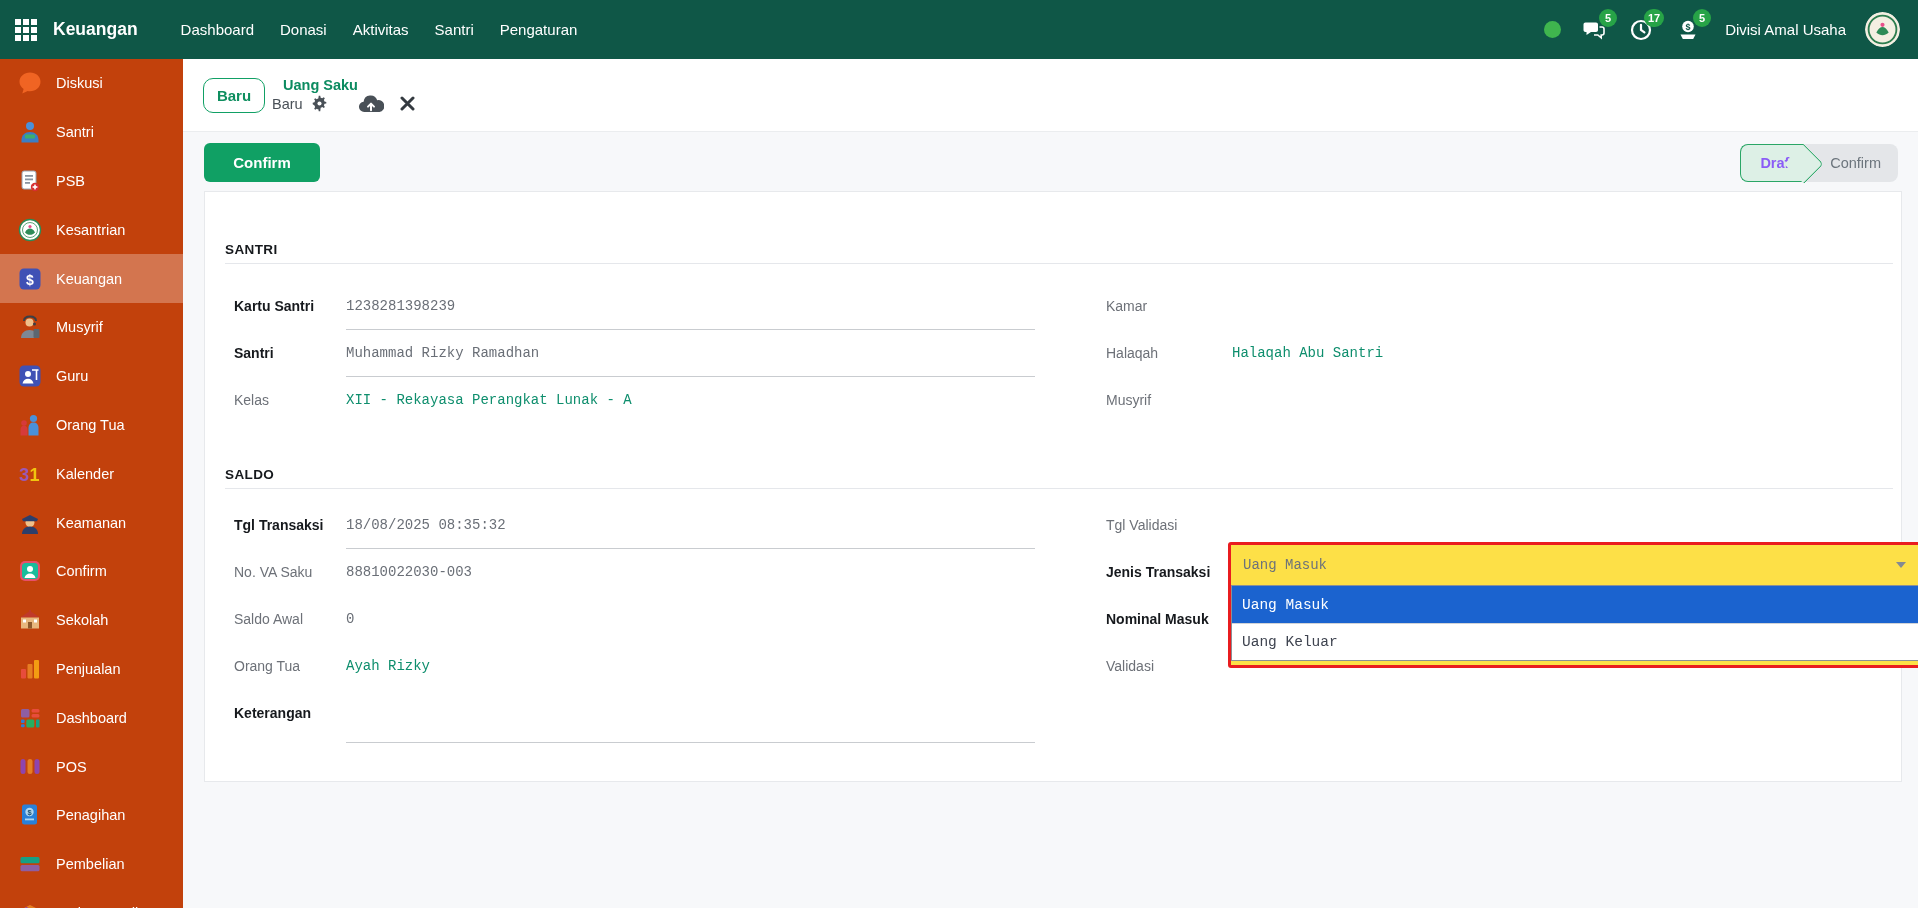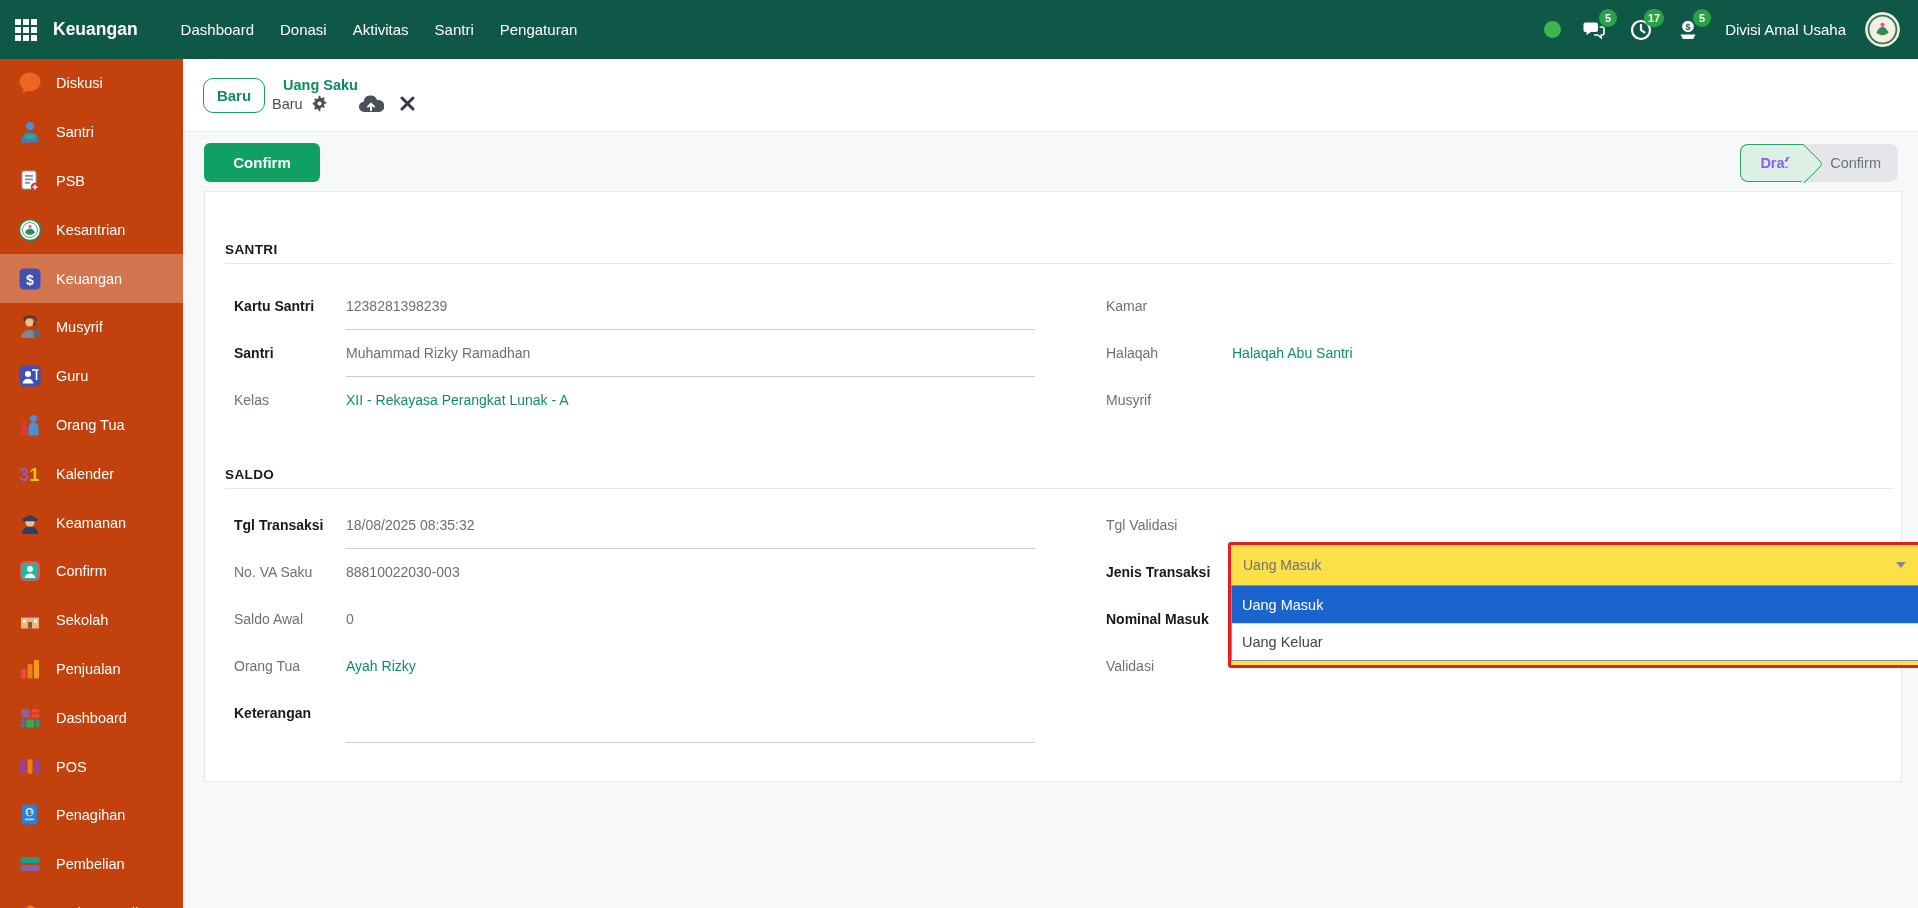--- a/index.html
+++ b/index.html
@@ -54,21 +54,21 @@
   .group { display:flex; }
   .group.first { margin-top:32px; }
   .group.second { margin-top:26px; }
   .col { display:flex; flex-direction:column; }
   .col.left { width:810px; flex-shrink:0; }
   .col.right { width:824px; margin-left:62px; }
   .frow { display:flex; align-items:flex-start; min-height:47px; }
   .flabel { width:121px; flex-shrink:0; font-size:14px; color:#6d7178; line-height:20px; padding-right:8px;padding-left:9px; }
   .col.right .flabel { width:135px; }
   .flabel.bold { color:#16191d; font-weight:bold; }
-  .fvalue { flex:1; font-size:14px; color:#6a6f77; line-height:20px; min-height:20px; }
+  .fvalue { flex:1; font-size:14px; color:#6a6f77; line-height:20px; min-height:20px;font-family:Liberation Mono, monospace; }
   .fvalue.underline { border-bottom:1px solid #c9ccd0; padding-bottom:13px; }
   .fvalue.tall { height:40px; }
   .link { color:#0e8e6d; cursor:pointer; text-decoration:none; }
 
   
   .selwrap { position:relative; width:100%; height:20px; }
   .redbox { position:absolute; left:-4px; top:-20px; width:697px; height:126px; border:3.5px solid #e91c1f; border-radius:3px; z-index:10; background:#fde047; }
   .selbox { height:40px; display:flex; align-items:center; padding:0 12px; cursor:pointer; }
   .seltext { font-size:14px; color:#6c727b; flex:1; }
   .selarrow { width:0; height:0; border-left:5px solid transparent; border-right:5px solid transparent; border-top:6px solid #848a92; margin-right:4px; }

